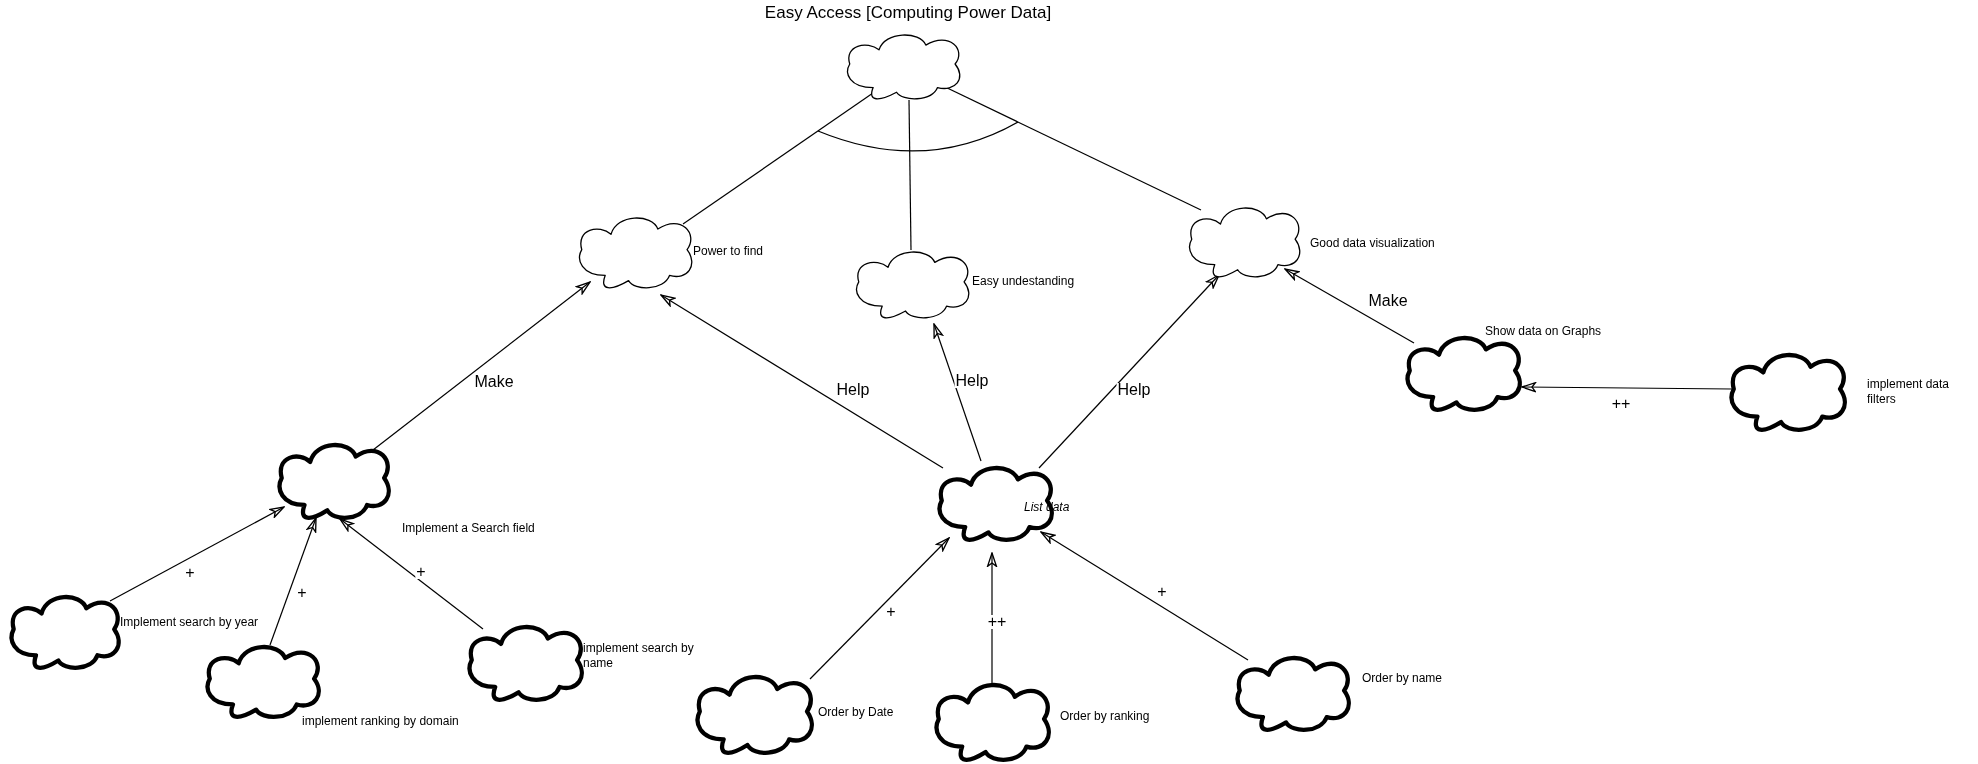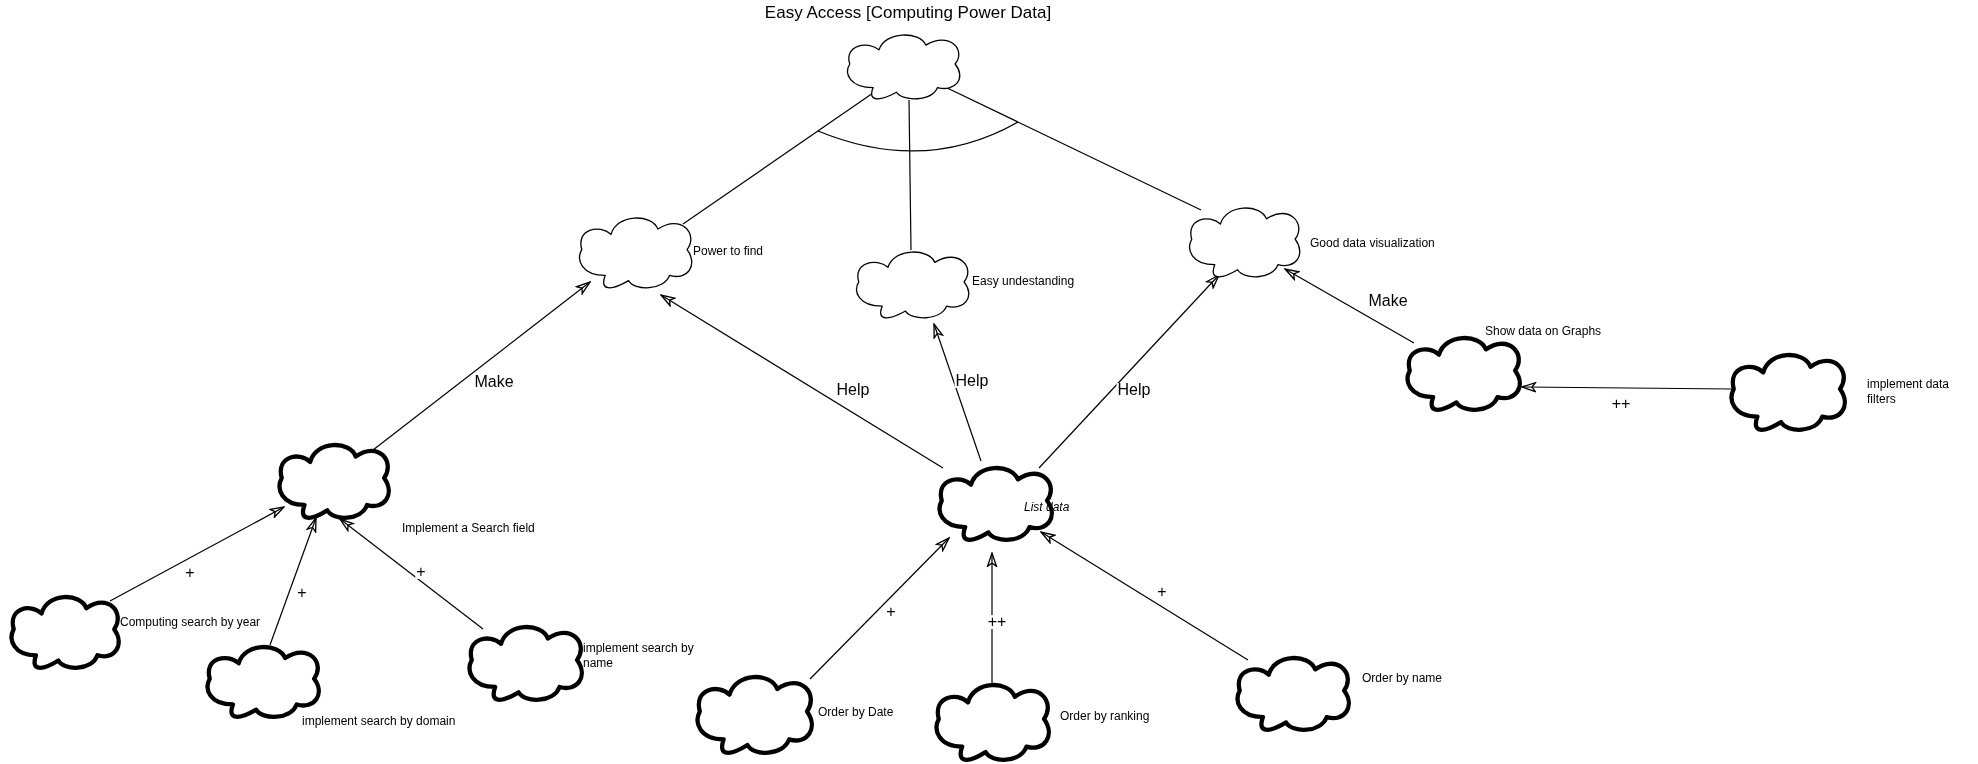--- a/index.html
+++ b/index.html
@@ -94,25 +94,25 @@
       <path d="M 25 42 C 5 42 0 31.5 5 24.5 C 0 10.5 20 7 30 14 C 35 0 65 0 70 10.5 C 90 0 105 14 95 24.5 C 105 35 95 45.5 80 42 C 75 52.5 50 52.5 45 45.5 C 30 52.5 20 52.5 25 42 Z" vector-effect="non-scaling-stroke"></path>
     </svg>
     <div class="node-label" style="left: 1485px; top: 331px;">Show data on Graphs</div>
     <svg class="cloud thick" viewBox="3.5 3 94 47.5" preserveAspectRatio="none" style="left: 1732px; top: 355px; width: 111px; height: 75px;">
       <path d="M 25 42 C 5 42 0 31.5 5 24.5 C 0 10.5 20 7 30 14 C 35 0 65 0 70 10.5 C 90 0 105 14 95 24.5 C 105 35 95 45.5 80 42 C 75 52.5 50 52.5 45 45.5 C 30 52.5 20 52.5 25 42 Z" vector-effect="non-scaling-stroke"></path>
     </svg>
     <div class="node-label" style="left: 1855px; top: 392px; padding-left: 12px;">implement data filters</div>
     <svg class="cloud thick" viewBox="3.5 3 94 47.5" preserveAspectRatio="none" style="left: 12px; top: 597px; width: 105px; height: 71px;">
       <path d="M 25 42 C 5 42 0 31.5 5 24.5 C 0 10.5 20 7 30 14 C 35 0 65 0 70 10.5 C 90 0 105 14 95 24.5 C 105 35 95 45.5 80 42 C 75 52.5 50 52.5 45 45.5 C 30 52.5 20 52.5 25 42 Z" vector-effect="non-scaling-stroke"></path>
     </svg>
-    <div class="node-label" style="left: 120px; top: 622px;">Computing search by year</div>
+    <div class="node-label" style="left: 120px; top: 622px;">Implement search by year</div>
     <svg class="cloud thick" viewBox="3.5 3 94 47.5" preserveAspectRatio="none" style="left: 208px; top: 647px; width: 109px; height: 70px;">
       <path d="M 25 42 C 5 42 0 31.5 5 24.5 C 0 10.5 20 7 30 14 C 35 0 65 0 70 10.5 C 90 0 105 14 95 24.5 C 105 35 95 45.5 80 42 C 75 52.5 50 52.5 45 45.5 C 30 52.5 20 52.5 25 42 Z" vector-effect="non-scaling-stroke"></path>
     </svg>
-    <div class="node-label" style="left: 302px; top: 721px;">implement search by domain</div>
+    <div class="node-label" style="left: 302px; top: 721px;">implement ranking by domain</div>
     <svg class="cloud thick" viewBox="3.5 3 94 47.5" preserveAspectRatio="none" style="left: 470px; top: 627px; width: 110px; height: 73px;">
       <path d="M 25 42 C 5 42 0 31.5 5 24.5 C 0 10.5 20 7 30 14 C 35 0 65 0 70 10.5 C 90 0 105 14 95 24.5 C 105 35 95 45.5 80 42 C 75 52.5 50 52.5 45 45.5 C 30 52.5 20 52.5 25 42 Z" vector-effect="non-scaling-stroke"></path>
     </svg>
     <div class="node-label" style="left: 583px; top: 656px;">implement search by
 name</div>
     <svg class="cloud thick" viewBox="3.5 3 94 47.5" preserveAspectRatio="none" style="left: 698px; top: 677px; width: 112px; height: 76px;">
       <path d="M 25 42 C 5 42 0 31.5 5 24.5 C 0 10.5 20 7 30 14 C 35 0 65 0 70 10.5 C 90 0 105 14 95 24.5 C 105 35 95 45.5 80 42 C 75 52.5 50 52.5 45 45.5 C 30 52.5 20 52.5 25 42 Z" vector-effect="non-scaling-stroke"></path>
     </svg>
     <div class="node-label" style="left: 818px; top: 712px;">Order by Date</div>
     <svg class="cloud thick" viewBox="3.5 3 94 47.5" preserveAspectRatio="none" style="left: 937px; top: 685px; width: 110px; height: 75px;">

